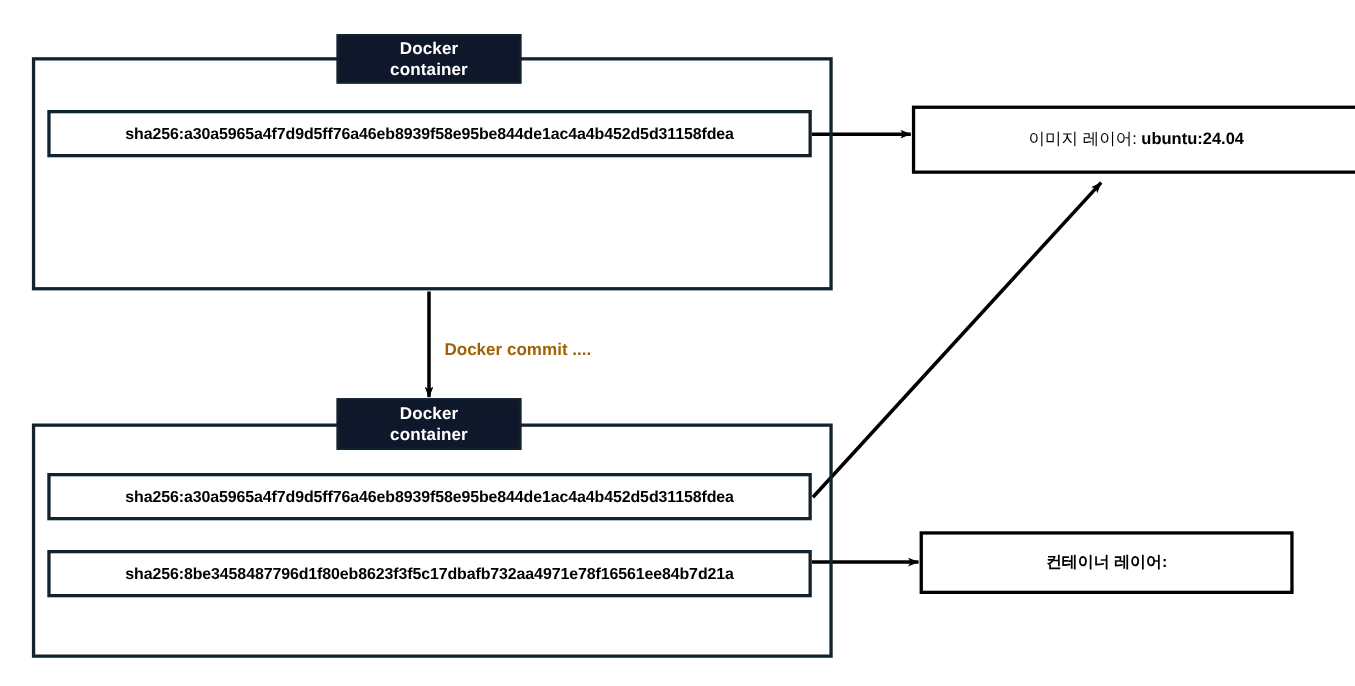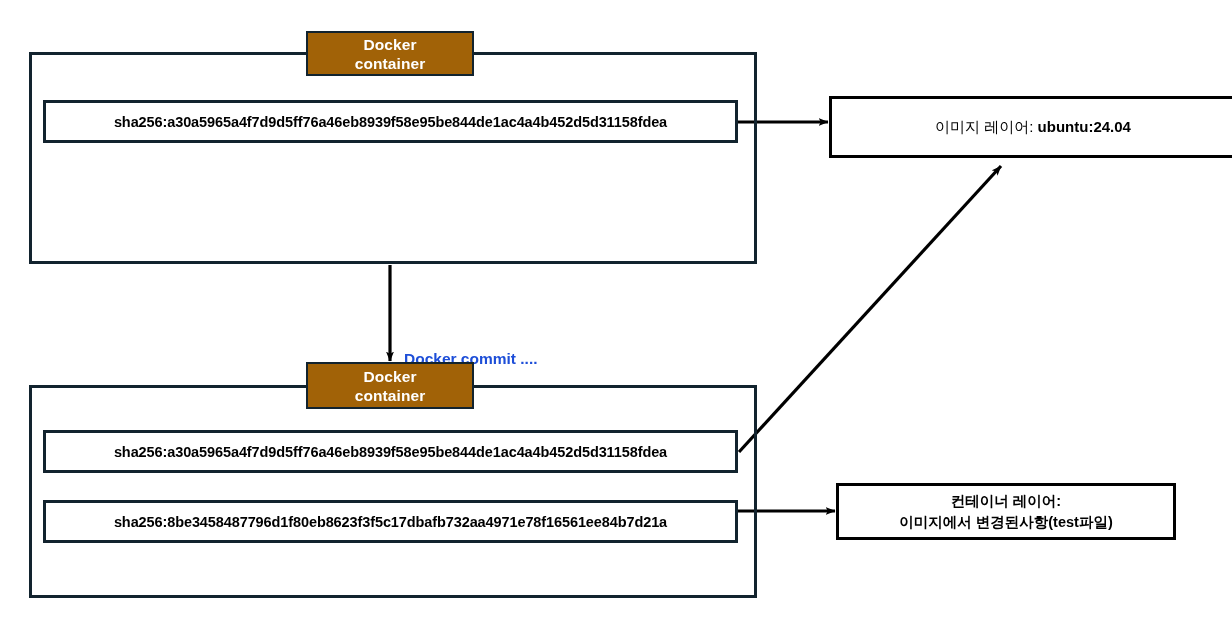--- a/index.html
+++ b/index.html
@@ -42,21 +42,21 @@
   #container-bottom {
     left: 29px;
     top: 385px;
     width: 728px;
     height: 213px;
   }
 
   
   .docker-header {
     position: absolute;
-    background: #a16207;
+    background: #0f172a;
     border: 2px solid #12232e;
     box-sizing: border-box;
     color: #ffffff;
     font-weight: bold;
     font-size: 15.5px;
     line-height: 19px;
     text-align: center;
     display: flex;
     flex-direction: column;
     align-items: center;
@@ -127,23 +127,22 @@
   .layer-line { display: block; }
   .layer-strong { font-weight: bold; }
 
   
   #commit-label {
     position: absolute;
     left: 404px;
     top: 310px;
     font-size: 15.5px;
     font-weight: bold;
-    color: #1d4ed8;
+    color: #a16207;
     white-space: nowrap;
-    margin-top: 40px;
   }
 </style>
 </head>
 <body>
 
 <div id="canvas">
 
   <svg class="svg-layer" viewBox="0 0 1232 624" xmlns="http://www.w3.org/2000/svg">
     <defs>
       <marker id="arrowhead" markerWidth="10" markerHeight="8" refX="9.5" refY="4" orient="auto" markerUnits="userSpaceOnUse">
@@ -187,16 +186,15 @@
   <div id="hash-bottom-two" class="hash-box">
     <span>sha256:8be3458487796d1f80eb8623f3f5c17dbafb732aa4971e78f16561ee84b7d21a</span>
   </div>
 
   <div id="image-layer-box" class="layer-box">
     <span class="layer-line"><span>이미지 레이어:</span><span>&nbsp;</span><span class="layer-strong">ubuntu:24.04</span></span>
   </div>
 
   <div id="container-layer-box" class="layer-box">
     <span class="layer-line layer-strong">컨테이너 레이어:</span>
-    <span class="layer-line layer-strong">이미지에서 변경된사항(test파일)</span>
   </div>
 
 </div>
 
 </body></html>

